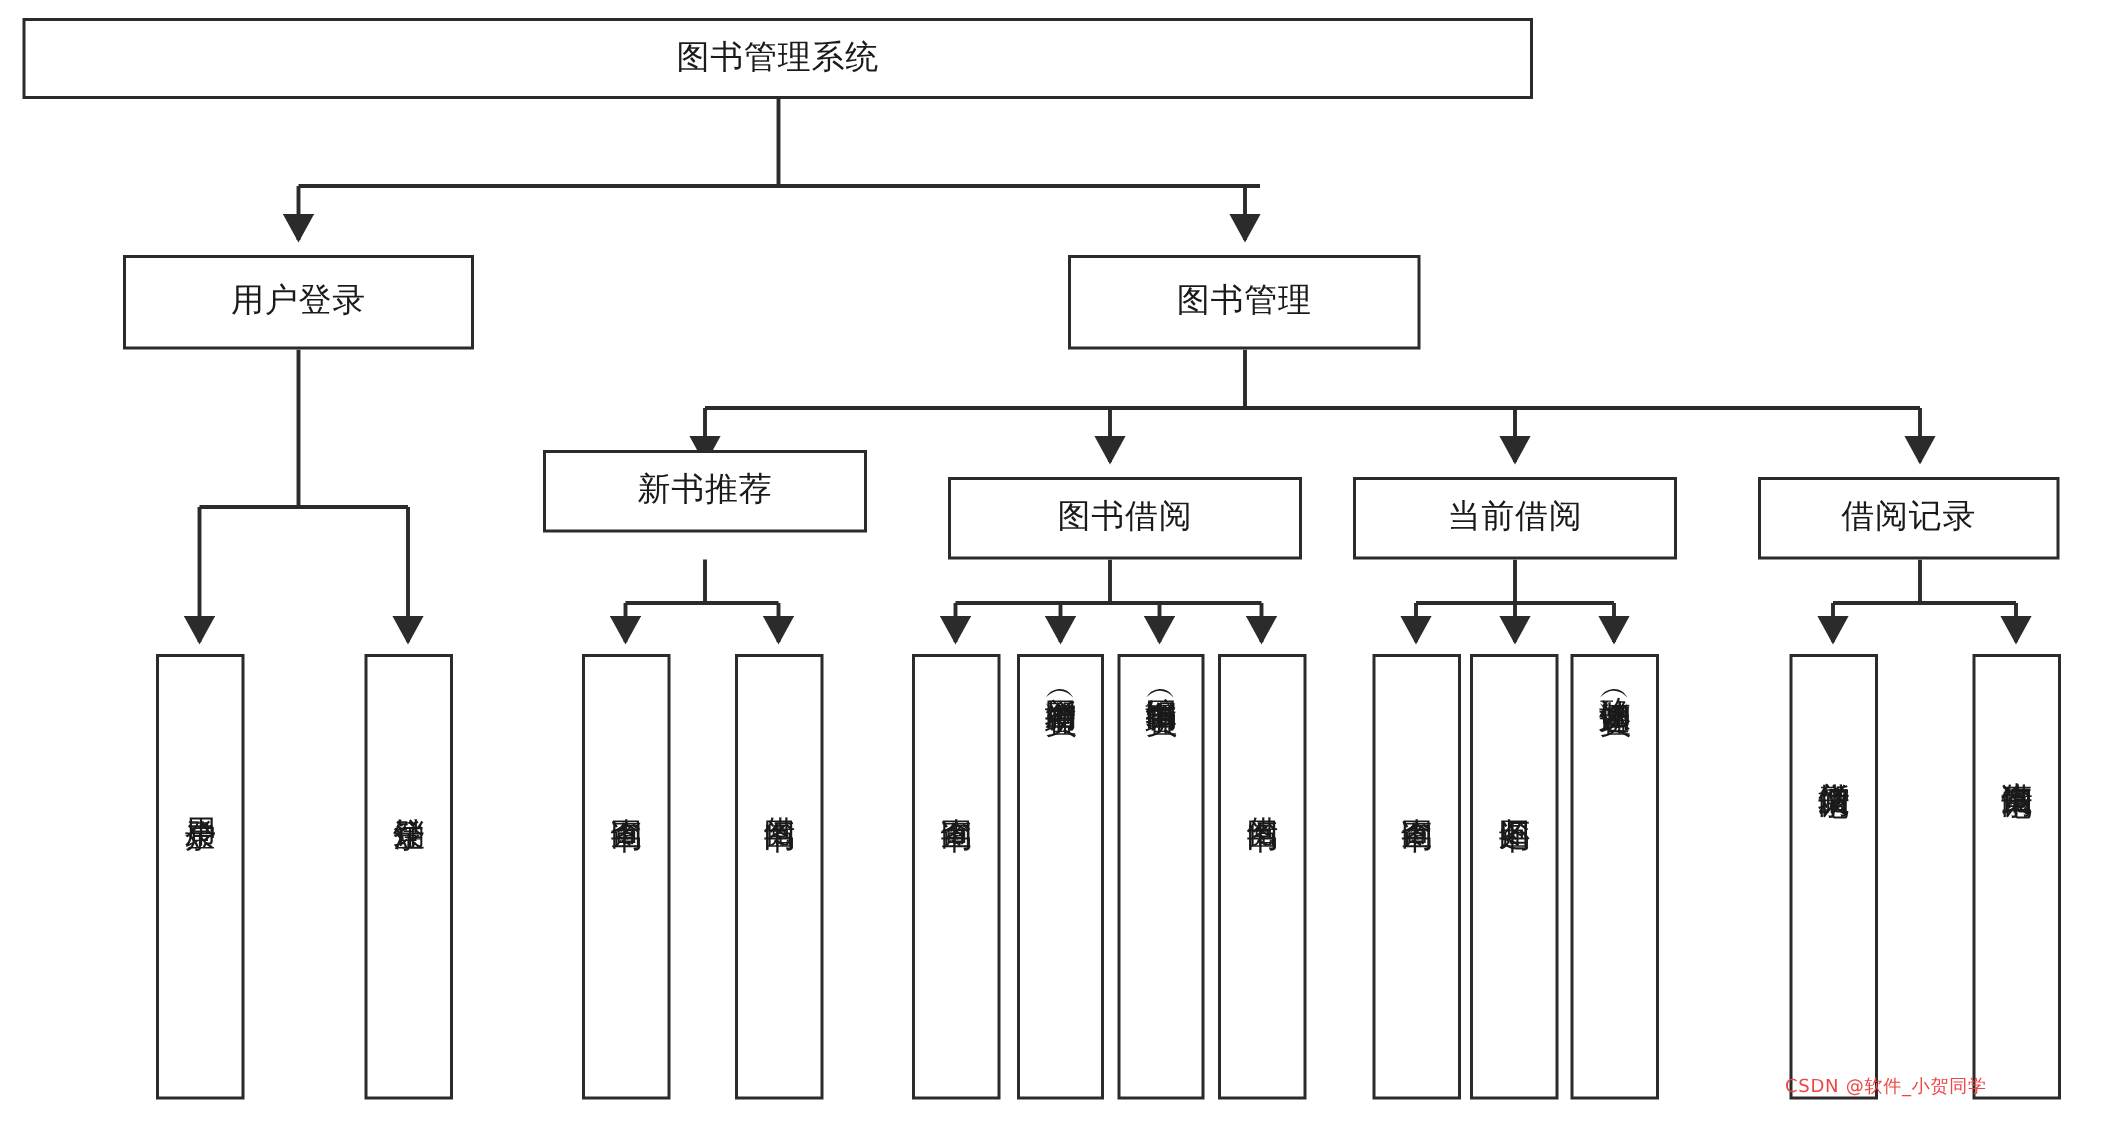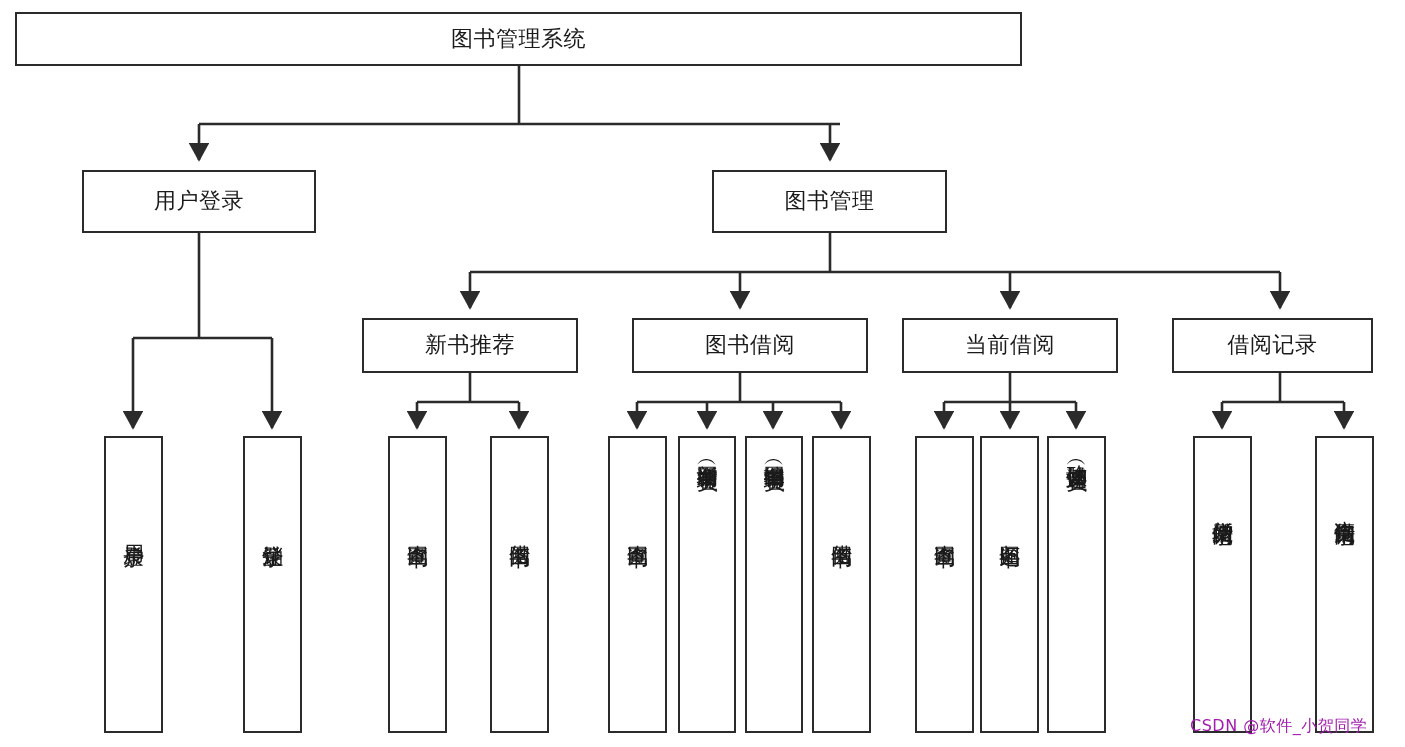--- a/index.html
+++ b/index.html
@@ -59,22 +59,22 @@
     margin-top: 86px;
   }
   .node-v.mid2 .node-label {
     margin-top: 62px;
   }
   .node-v.top .node-label {
     margin-top: 6px;
   }
   .watermark {
     position: absolute;
-    font-size: 16px;
-    color: #a21caf;
+    font-size: 12px;
+    color: #ef4444;
     white-space: nowrap;
     letter-spacing: 0.5px;
   }
 </style>
 </head>
 <body>
 
 <div id="canvas">
 
   <svg id="wires" viewBox="0 0 1405 747" xmlns="http://www.w3.org/2000/svg">
@@ -131,21 +131,21 @@
     <span class="node-label">图书管理系统</span>
   </div>
 
   <div class="node node-h" style="left:82px; top:170px; width:234px; height:63px;">
     <span class="node-label">用户登录</span>
   </div>
   <div class="node node-h" style="left:712px; top:170px; width:235px; height:63px;">
     <span class="node-label">图书管理</span>
   </div>
 
-  <div class="node node-h" style="left:362px; top:318px; width:216px; height:55px;">
+  <div class="node node-h" style="left:362px; top:300px; width:216px; height:55px;">
     <span class="node-label">新书推荐</span>
   </div>
   <div class="node node-h" style="left:632px; top:318px; width:236px; height:55px;">
     <span class="node-label">图书借阅</span>
   </div>
   <div class="node node-h" style="left:902px; top:318px; width:216px; height:55px;">
     <span class="node-label">当前借阅</span>
   </div>
   <div class="node node-h" style="left:1172px; top:318px; width:201px; height:55px;">
     <span class="node-label">借阅记录</span>

